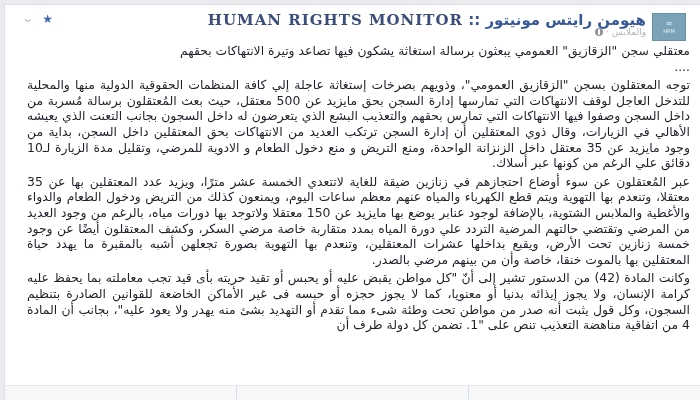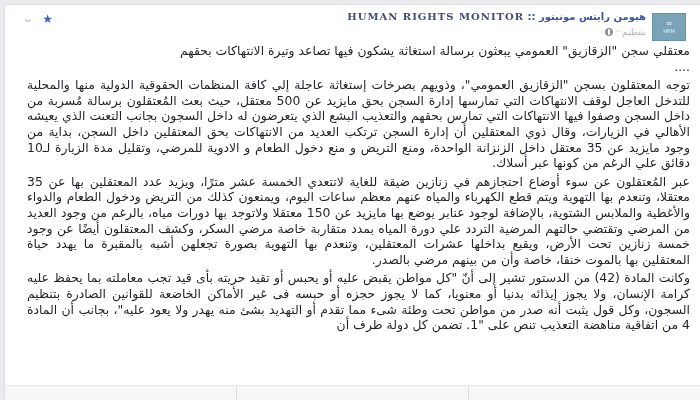--- a/index.html
+++ b/index.html
@@ -50,21 +50,21 @@
       font-size: 8px;
       line-height: 8px;
     }
     .page-name {
       position: absolute;
       right: 54px;
       top: 6px;
       direction: rtl;
       white-space: nowrap;
       font-weight: bold;
-      font-size: 10px;
+      font-size: 15px;
       color: #365899;
       letter-spacing: 0.2px;
     }
     .page-name .latin {
       font-family: "DejaVu Serif", serif;
       font-weight: bold;
       letter-spacing: 1px;
       color: #3b4d79;
     }
     .meta {
@@ -161,21 +161,21 @@
       <span class="chevron">⌄</span>
       <span class="star">★</span>
     </div>
 
     <div class="page-name">
       <span>هيومن رايتس مونيتور ::</span>
       <span class="latin">HUMAN RIGHTS MONITOR</span>
     </div>
 
     <div class="meta">
-      <span>بتنظيم</span>
+      <span>والملابس</span>
       <span>·</span>
       <span class="globe"></span>
     </div>
 
     <div class="avatar">
       <span class="logo-glyph">∞</span>
       <span>HRM</span>
     </div>
   </div>
 

